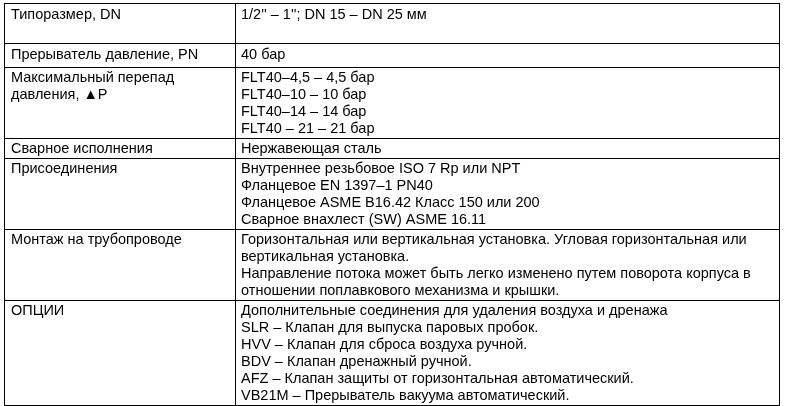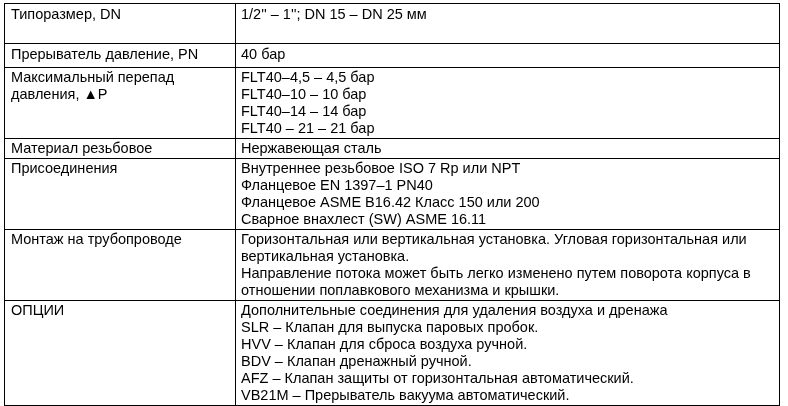--- a/index.html
+++ b/index.html
@@ -75,21 +75,21 @@
         </td>
         <td class="value-cell">
           <div class="line">FLT40–4,5 – 4,5 бар</div>
           <div class="line">FLT40–10 – 10 бар</div>
           <div class="line">FLT40–14 – 14 бар</div>
           <div class="line">FLT40 – 21 – 21 бар</div>
         </td>
       </tr>
       <tr>
         <td class="label-cell">
-          <div class="line">Материал резьбовое</div>
+          <div class="line">Сварное исполнения</div>
         </td>
         <td class="value-cell">
           <div class="line">Нержавеющая сталь</div>
         </td>
       </tr>
       <tr>
         <td class="label-cell">
           <div class="line">Присоединения</div>
         </td>
         <td class="value-cell">

